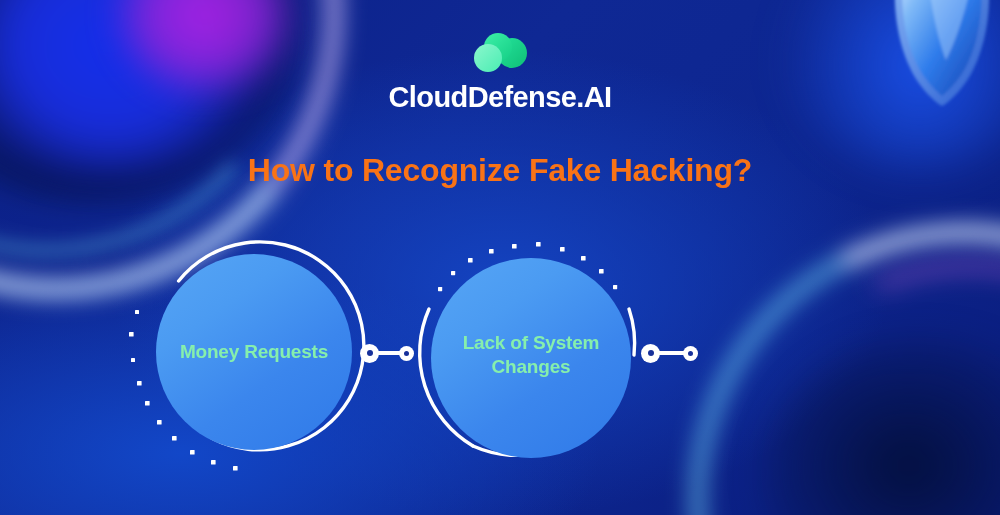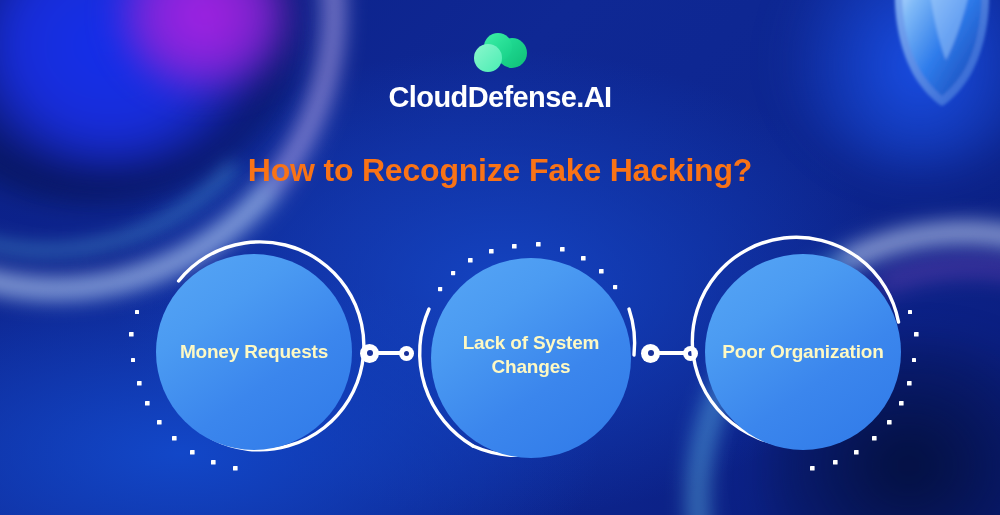--- a/index.html
+++ b/index.html
@@ -155,21 +155,21 @@
     position: absolute;
     border-radius: 50%;
     background: linear-gradient(145deg, #57a6f5 0%, #4b9bf2 30%, #3b86ed 62%, #2f79e8 100%);
   }
   .node-label {
     position: absolute;
     left: 0; right: 0;
     top: 50%;
     transform: translateY(-50%);
     text-align: center;
-    color: #fef9c3;
+    color: #86efac;
     font-weight: bold;
     font-size: 19px;
     line-height: 1.28;
     padding: 0 14px;
     box-sizing: border-box;
     letter-spacing: -0.2px;
   }
   .ring-svg { position: absolute; left: 0; top: 0; overflow: visible; }
 
   
@@ -324,35 +324,15 @@
       <div class="node-disc" style="left:16px; top:15px; width:200px; height:200px;"></div>
       <div class="node-label" style="left:16px; width:200px; top:112px;">Lack of System Changes</div>
     </div>
 
     <div class="connector" style="left:641px; top:343px; width:60px; height:20px;">
       <div class="conn-bar" style="left:11px; width:38px;"></div>
       <div class="conn-node big" style="left:0px;"></div>
       <div class="conn-node" style="left:42px;"></div>
     </div>
 
-    <div class="node" style="left:696px; top:232px; width:220px; height:240px;">
-      <svg class="ring-svg" width="220" height="240" viewBox="0 0 220 240">
-        <path d="M 22.5 68 A 104 104 0 1 1 93 212.5" fill="none" stroke="#ffffff" stroke-width="3.4" stroke-linecap="round" transform="rotate(14 107.5 120) scale(-1,1) translate(-215,0)"></path>
-
-        <g fill="#ffffff">
-          <rect x="212" y="78" width="4" height="4" rx="0.6"></rect>
-          <rect x="218" y="100" width="4.6" height="4.6" rx="0.6"></rect>
-          <rect x="216" y="126" width="4" height="4" rx="0.6"></rect>
-          <rect x="211" y="149" width="4.6" height="4.6" rx="0.6"></rect>
-          <rect x="203" y="169" width="4.6" height="4.6" rx="0.6"></rect>
-          <rect x="191" y="188" width="4.6" height="4.6" rx="0.6"></rect>
-          <rect x="176" y="204" width="4.6" height="4.6" rx="0.6"></rect>
-          <rect x="158" y="218" width="4.6" height="4.6" rx="0.6"></rect>
-          <rect x="137" y="228" width="4.6" height="4.6" rx="0.6"></rect>
-          <rect x="114" y="234" width="4.6" height="4.6" rx="0.6"></rect>
-        </g>
-      </svg>
-      <div class="node-disc" style="left:9px; top:22px; width:196px; height:196px;"></div>
-      <div class="node-label" style="left:4px; width:206px; top:120px;">Poor Organization</div>
-    </div>
 
   </div>
 </div>
 
 </body></html>

